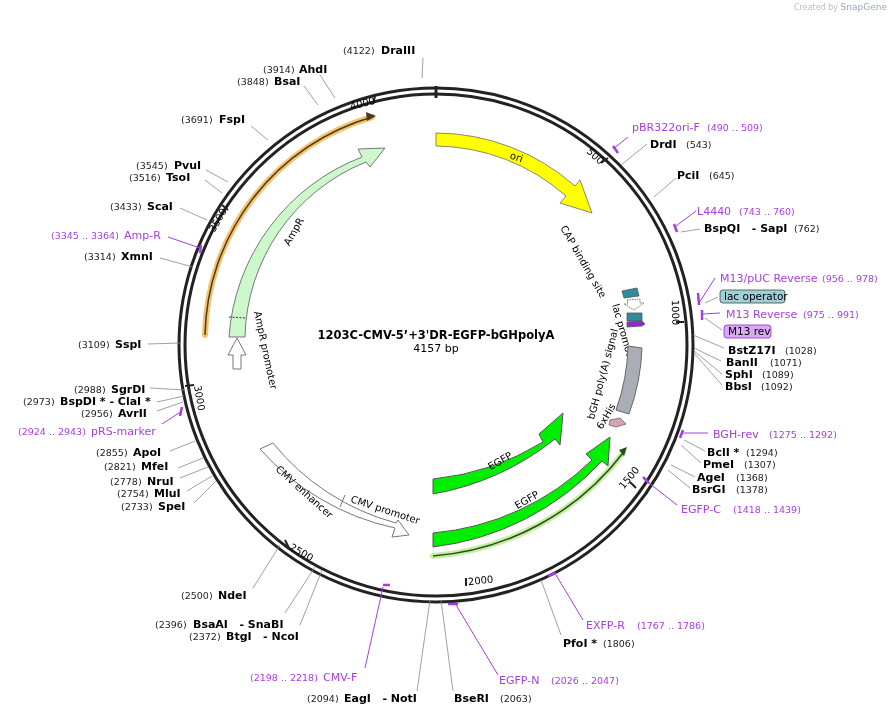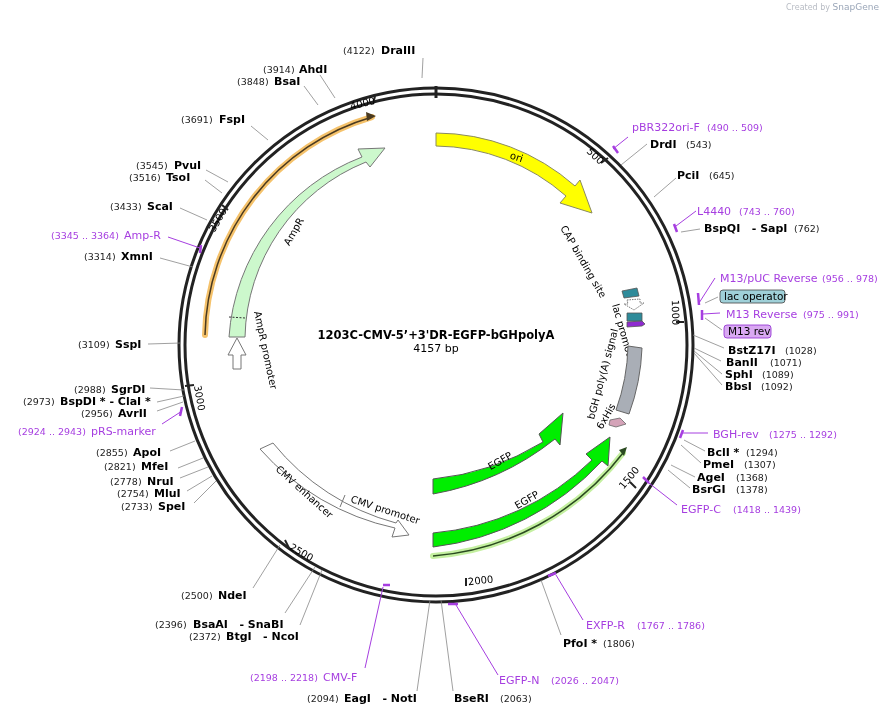--- a/index.html
+++ b/index.html
@@ -1,18 +1,18 @@
 <!DOCTYPE html>
 <html><head>
 <meta charset="utf-8">
 <style>
   html, body { margin: 0; padding: 0; background: #ffffff; }
   body { width: 895px; height: 716px; position: relative; overflow: hidden; font-family: "DejaVu Sans", sans-serif; }
   #map { position: absolute; left: 0; top: 0; }
-  .watermark { position: absolute; right: 16px; top: 2px; font-size: 8px; color: #b8bcc4; font-family: "DejaVu Sans", sans-serif; }
+  .watermark { position: absolute; right: 8px; top: 2px; font-size: 8px; color: #b8bcc4; font-family: "DejaVu Sans", sans-serif; }
   .watermark b { color: #9aa6b8; font-weight: normal; font-size: 9px; }
   .site-name { font-weight: bold; font-size: 11px; fill: #000; }
   .site-pos { font-size: 9.5px; fill: #222; }
   .primer-name { font-size: 11px; fill: #a63ee0; }
   .primer-pos { font-size: 9.5px; fill: #a63ee0; }
   .feat-label { font-size: 10px; fill: #000; }
   .tick-label { font-size: 10px; fill: #000; }
   .title { font-weight: bold; font-size: 11.5px; fill: #000; }
   .subtitle { font-size: 11px; fill: #000; }
 </style>

